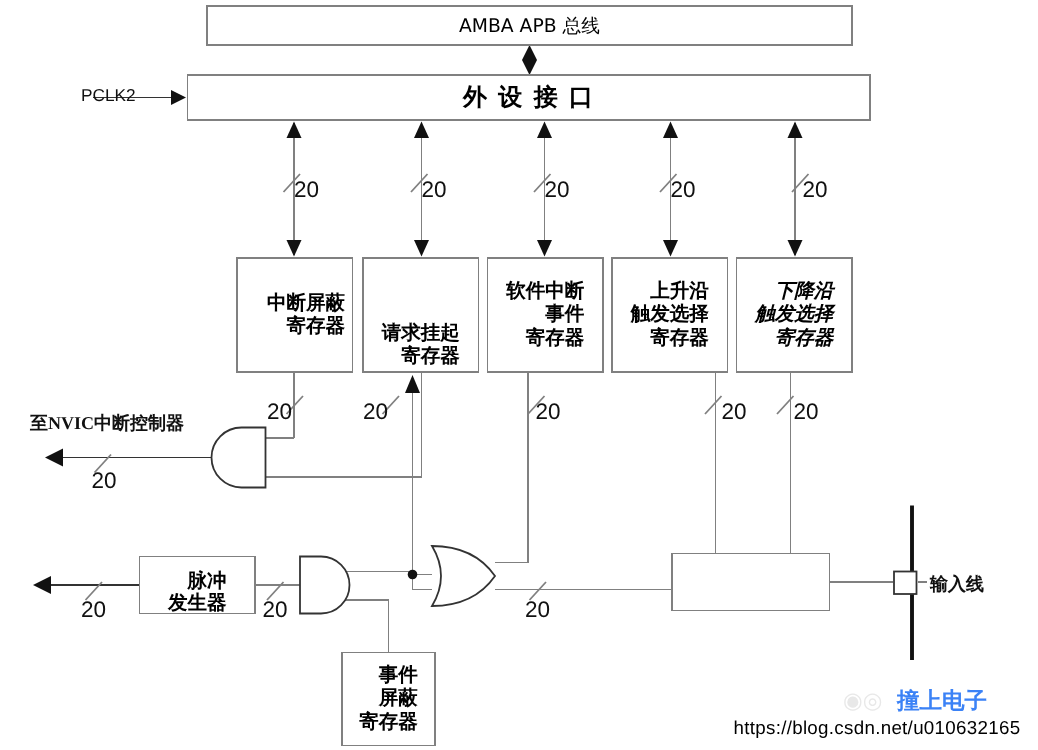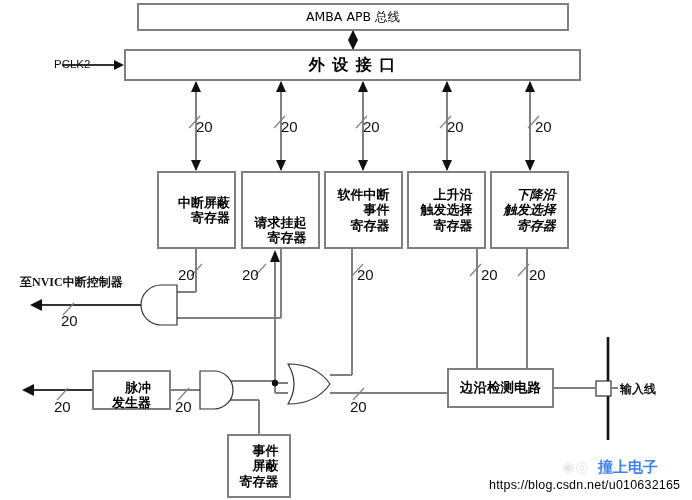--- a/index.html
+++ b/index.html
@@ -178,21 +178,20 @@
 触发选择
 寄存器</div>
 
   <div class="box-label cjk" style="left:93px;top:371px;width:77px;height:48px;font-size:13px;white-space:pre-line;">脉冲
 发生器</div>
 
   <div class="box-label cjk" style="left:228px;top:435px;width:62px;height:62px;font-size:13px;white-space:pre-line;">事件
 屏蔽
 寄存器</div>
 
-  <div class="box-label cjk" style="left:448px;top:369px;width:105px;height:38px;font-size:13.5px;">边沿检测电路</div>
 
   <div class="tag" style="left:54px;top:58px;font-size:11.5px;">PCLK2</div>
 
   <div class="tag cjkb" style="left:20px;top:274px;font-family:Liberation Serif, serif;">至NVIC中断控制器</div>
 
   <div class="tag cjkb" style="left:620px;top:381px;font-family:'DejaVu Sans',sans-serif;">输入线</div>
 
   <div class="tag" style="left:196px;top:118px;">20</div>
   <div class="tag" style="left:281px;top:118px;">20</div>
   <div class="tag" style="left:363px;top:118px;">20</div>

